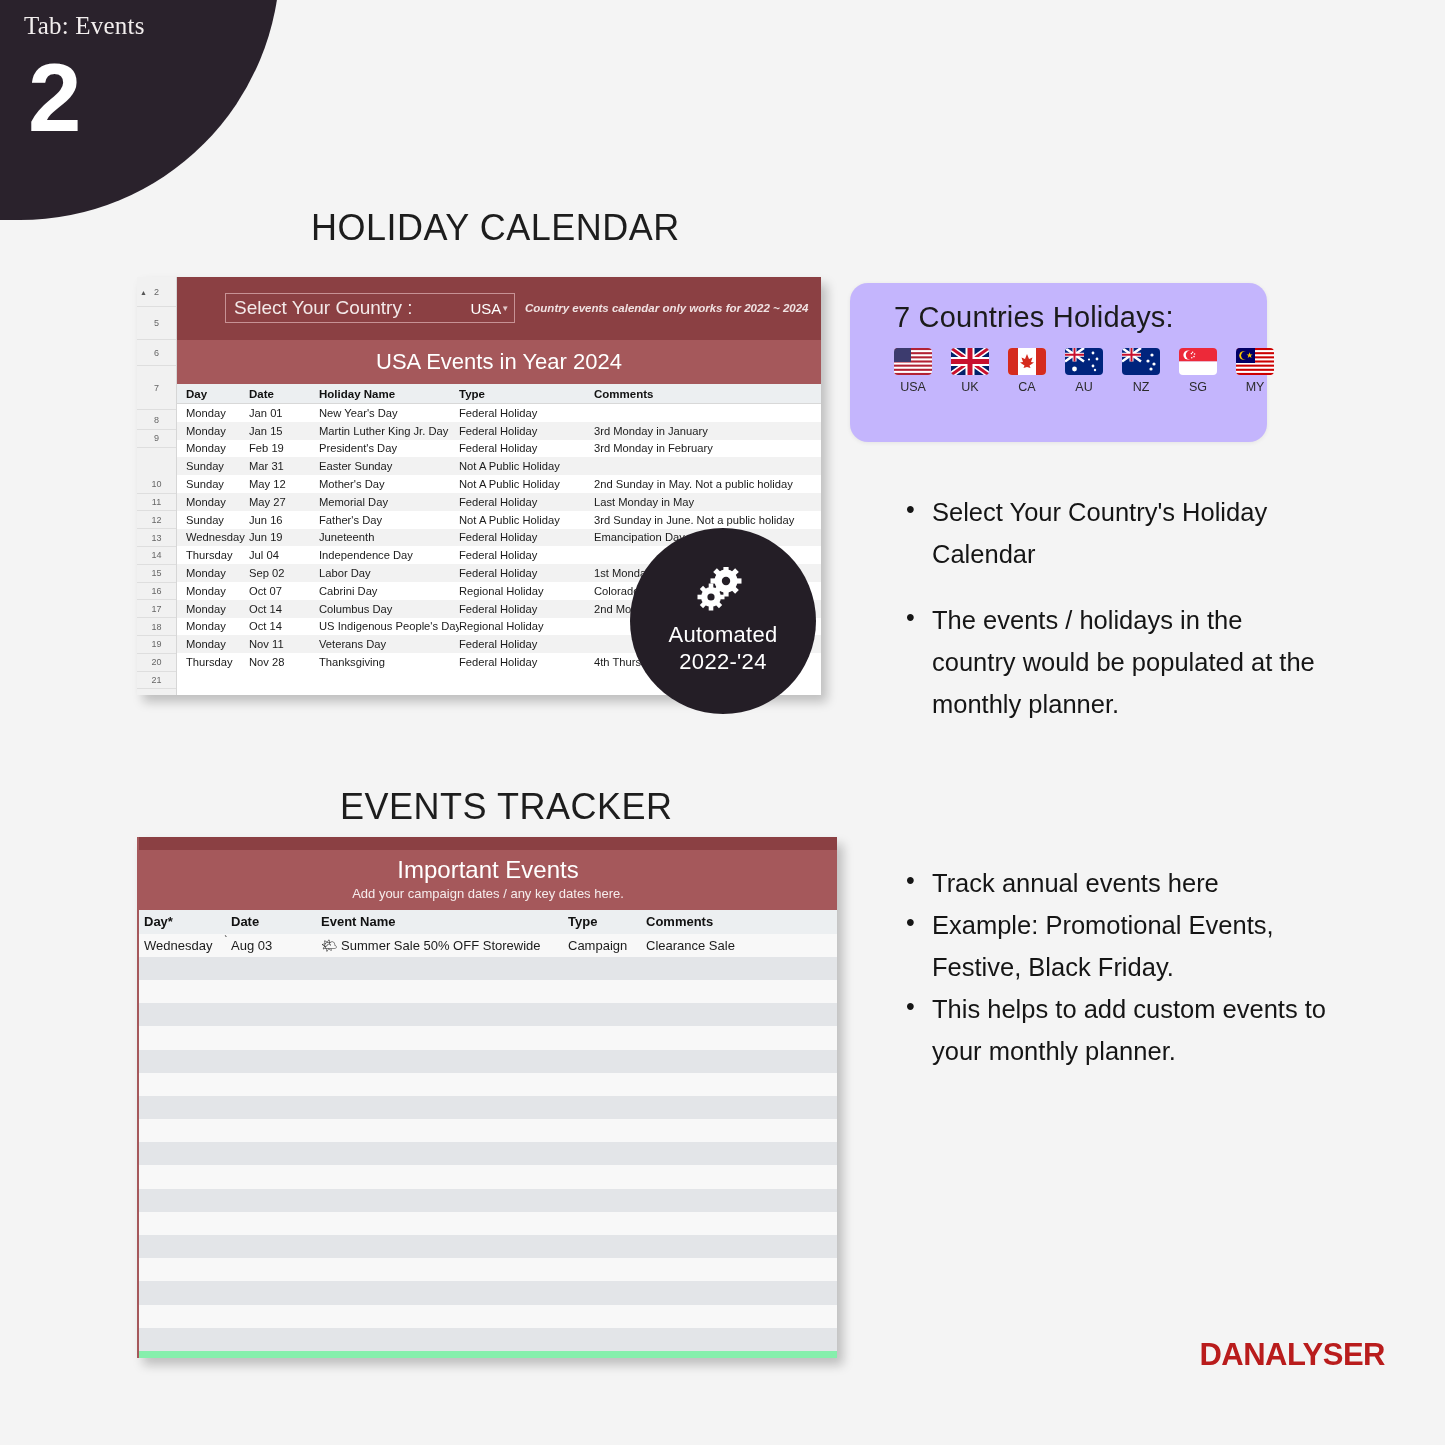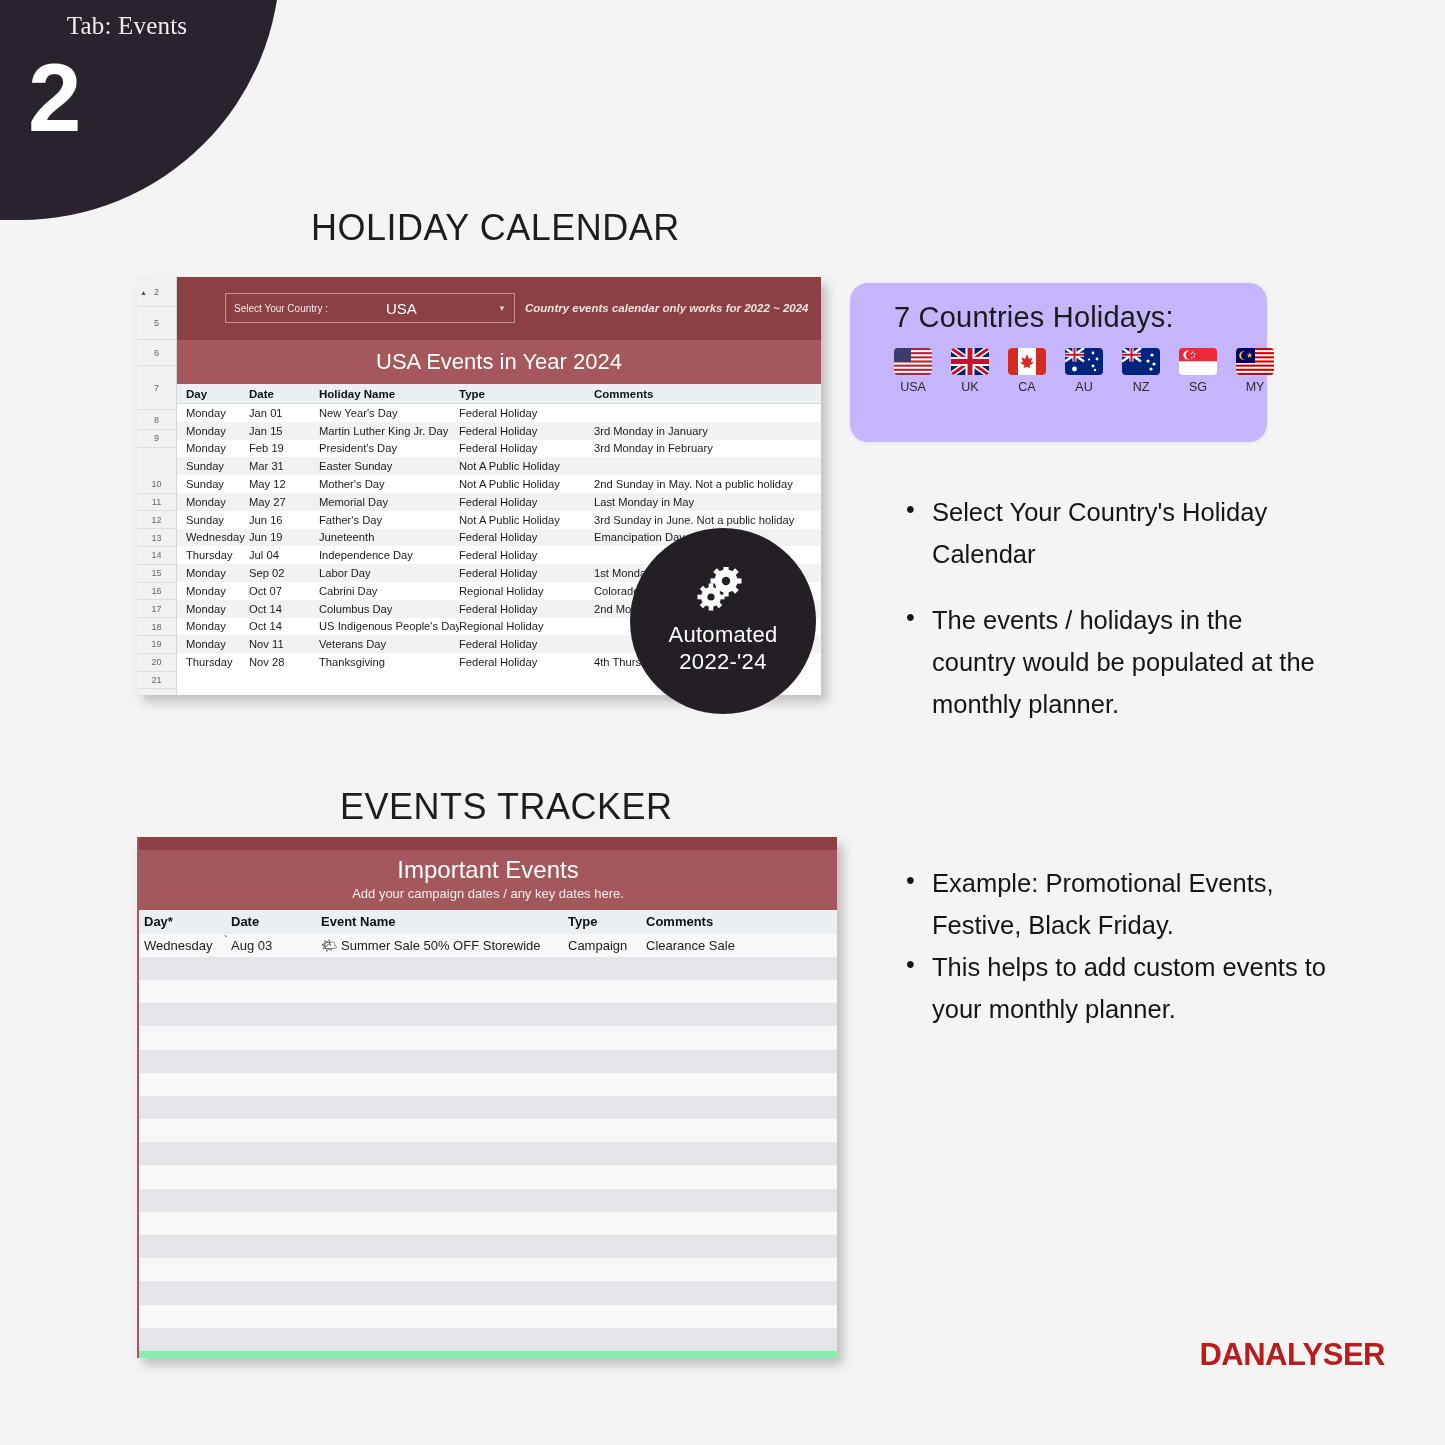--- a/index.html
+++ b/index.html
@@ -31,21 +31,20 @@
     top: 100px;
     width: 230px;
   }
   .tab-label {
     font-family: "Liberation Serif", serif;
     font-size: 25px;
     color: #f2eeee;
     letter-spacing: 0.2px;
     padding-left: 24px;
     padding-top: 12px;
-    text-align: center;
   }
   .tab-number {
     font-family: "Liberation Sans", sans-serif;
     font-size: 96px;
     font-weight: 700;
     color: #ffffff;
     line-height: 1;
     padding-left: 28px;
     padding-top: 10px;
   }
@@ -115,21 +114,21 @@
     top: 16px;
     width: 290px;
     height: 30px;
     border: 1px solid #c79295;
     display: flex;
     align-items: center;
     padding: 0 8px;
   }
   .cs-label {
     color: #f3e9e9;
-    font-size: 10px;
+    font-size: 19px;
     font-weight: 400;
     flex: 0 0 auto;
   }
   .cs-value {
     color: #ffffff;
     font-size: 15px;
     font-weight: 400;
     margin-left: 58px;
   }
   .cs-caret {
@@ -729,17 +728,18 @@
       <div class="ev-row odd">&nbsp;</div>
       <div class="ev-row even">&nbsp;</div>
       <div class="ev-row odd">&nbsp;</div>
       <div class="ev-row even">&nbsp;</div>
       <div class="ev-row odd">&nbsp;</div>
       <div class="ev-row even">&nbsp;</div>
     </div>
 </div>
 
 <ul class="bullets" id="bullets-events">
+    <li>Track annual events here</li>
     <li>Example: Promotional Events, Festive, Black Friday.</li>
     <li>This helps to add custom events to your monthly planner.</li>
   </ul>
 
 <div class="watermark">DANALYSER</div>
 
 </body></html>

